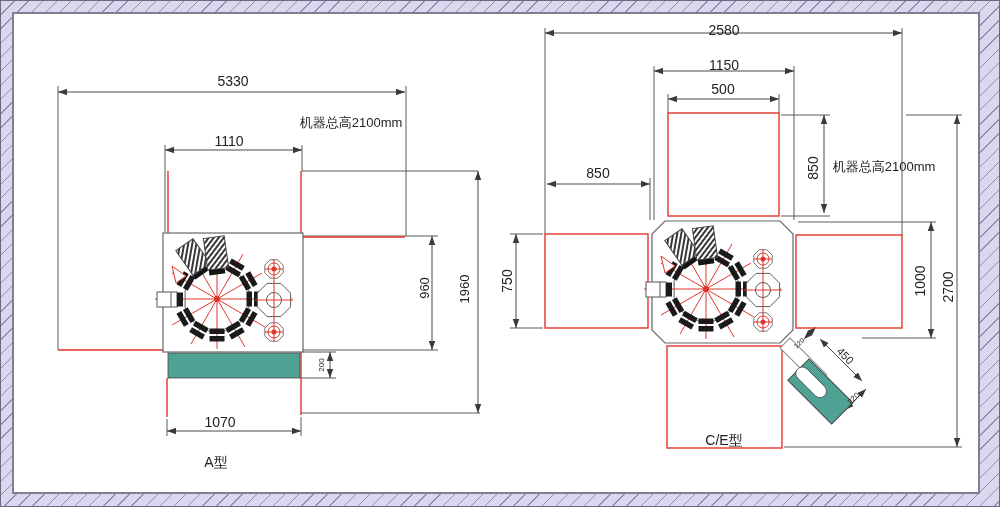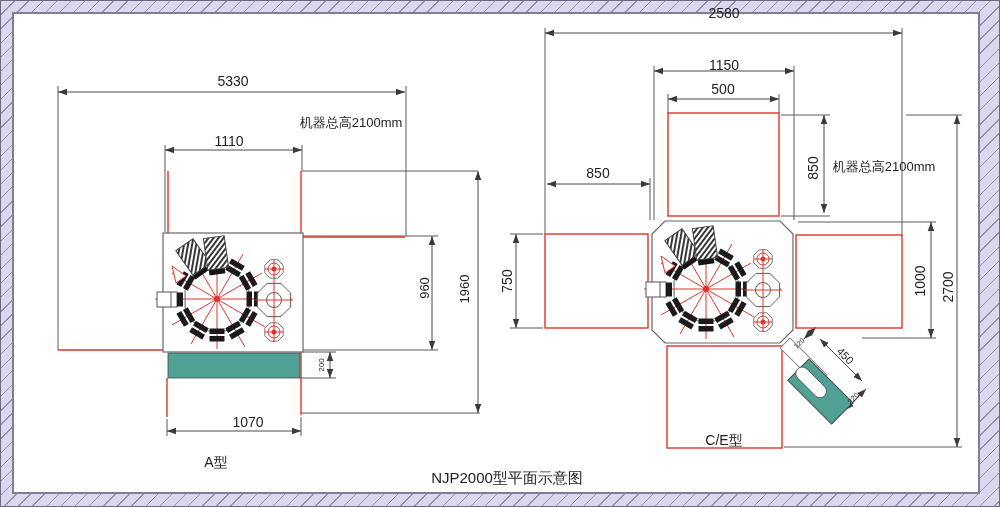--- a/index.html
+++ b/index.html
@@ -187,31 +187,30 @@
     <path d="M665,221 H780 L793,234 V330 L780,343 H665 L652,330 V234 Z" fill="#ffffff" stroke="#666" stroke-width="1.2"></path>
     <use href="#turret" transform="translate(706,289)"></use>
   </svg>
 
   <span class="lbl s14" style="left:233px;top:81px">5330</span>
   <span class="lbl s14" style="left:229px;top:141px">1110</span>
   <span class="lbl" style="left:351px;top:122px">机器总高2100mm</span>
   <span class="lbl v" style="left:424px;top:288px">960</span>
   <span class="lbl v" style="left:464px;top:289px">1960</span>
   <span class="lbl v s8" style="left:322px;top:365px">200</span>
-  <span class="lbl s14" style="left:248px;top:422px">1070</span>
+  <span class="lbl s14" style="left:220px;top:422px">1070</span>
   <span class="lbl s14" style="left:216px;top:462px">A型</span>
 
-  <span class="lbl s14" style="left:724px;top:13px">2580</span>
+  <span class="lbl s14" style="left:724px;top:30px">2580</span>
   <span class="lbl s14" style="left:724px;top:65px">1150</span>
   <span class="lbl s14" style="left:723px;top:89px">500</span>
   <span class="lbl s14" style="left:598px;top:173px">850</span>
   <span class="lbl v s14" style="left:813px;top:168px">850</span>
   <span class="lbl" style="left:884px;top:166px">机器总高2100mm</span>
   <span class="lbl v s14" style="left:507px;top:281px">750</span>
   <span class="lbl v s14" style="left:920px;top:281px">1000</span>
   <span class="lbl v s14" style="left:948px;top:287px">2700</span>
   <span class="lbl d45 s11" style="left:845px;top:356px">450</span>
   <span class="lbl dm45 s8" style="left:854px;top:399px">220</span>
   <span class="lbl dm45 s7" style="left:799px;top:343px">120</span>
   <span class="lbl s14" style="left:724px;top:440px">C/E型</span>
 
-  <span class="lbl s15" style="left:507px;top:477px">NJP2000型平面示意图</span>
 </div>
 
 </body></html>

